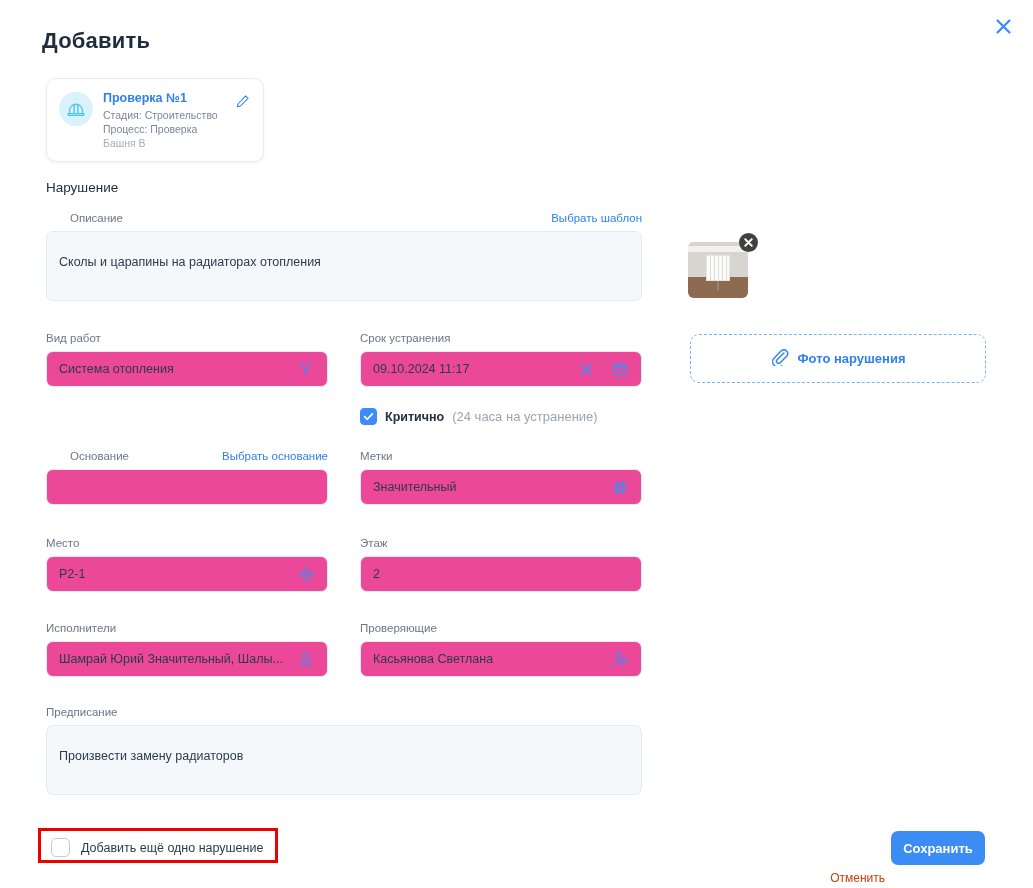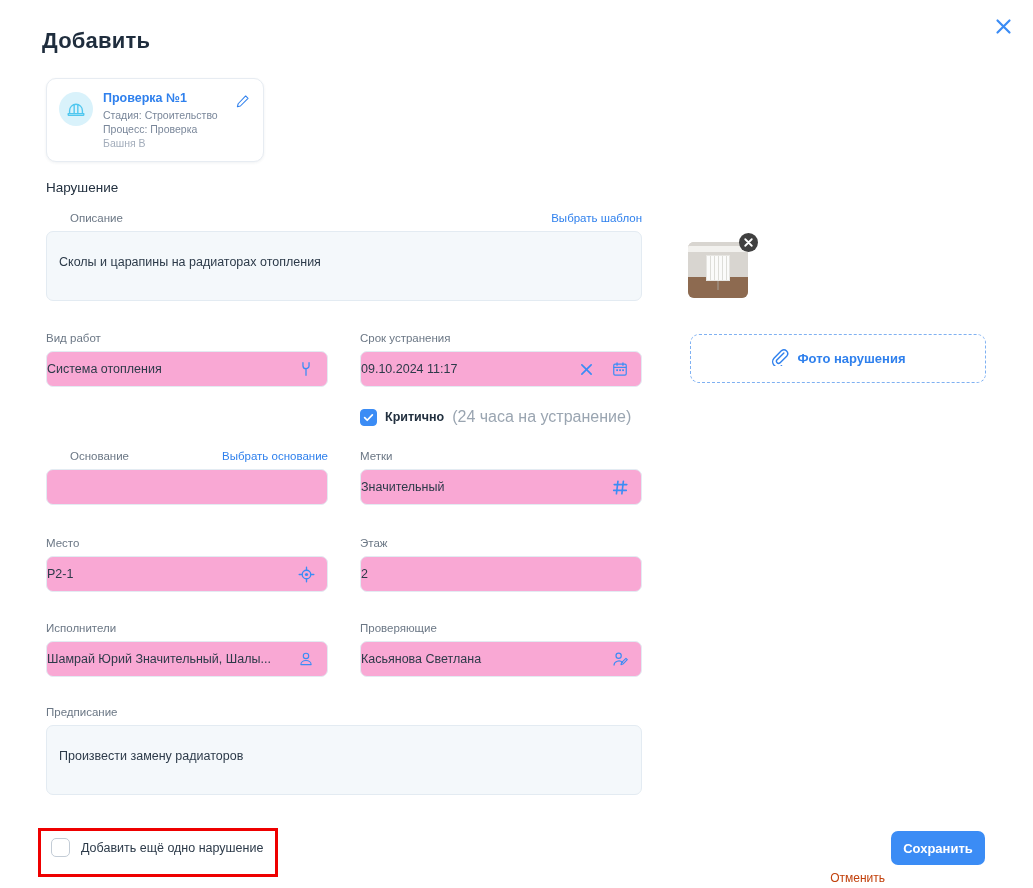--- a/index.html
+++ b/index.html
@@ -76,25 +76,25 @@
     margin-bottom: 7px; display: block;
   }
   .field-link {
     font-size: 11.5px; color: #2f80ed; cursor: pointer;
   }
   .label-row {
     display: flex; justify-content: space-between; align-items: flex-start; margin-left: 24px;
   }
   .inp {
     width: 100%; height: 36px;
-    background: #f9a8d4;
+    background: #ec4899;
     border: 1px solid #e3ebf2;
     border-radius: 7px;
     display: flex; align-items: center;
-    padding: 0 10px 0 0;
+    padding: 0 10px 0 12px;
     font-size: 12.5px; color: #2c3a49;
   }
   .inp .val { flex: 1; overflow: hidden; white-space: nowrap; text-overflow: ellipsis; }
   .inp .ico { width: 22px; height: 22px; display: flex; align-items: center; justify-content: center; flex: 0 0 auto; cursor: pointer; }
   .ta {
     width: 100%;
     background: #f4f8fb;
     border: 1px solid #e3ebf2;
     border-radius: 7px;
     padding: 22px 12px;
@@ -116,21 +116,21 @@
   .crit-row {
     position: absolute; left: 360px; top: 408px;
     display: flex; align-items: center; gap: 8px;
   }
   .cb {
     width: 17px; height: 17px; border-radius: 4px;
     display: flex; align-items: center; justify-content: center;
   }
   .cb.checked { background: #3b8cf5; border: 1px solid #3b8cf5; }
   .crit-label { font-size: 12.5px; color: #22303f; font-weight: bold; }
-  .crit-note  { font-size: 16px; color: #9aa5b1; }
+  .crit-note  { font-size: 13px; color: #9aa5b1; }
 
   
   #blk-base  { left: 46px;  top: 450px; width: 282px; }
   #blk-tags  { left: 360px; top: 450px; width: 282px; }
 
   
   #blk-place { left: 46px;  top: 537px; width: 282px; }
   #blk-floor { left: 360px; top: 537px; width: 282px; }
 
   
@@ -138,21 +138,21 @@
   #blk-check { left: 360px; top: 622px; width: 282px; }
 
   
   #blk-order { left: 46px; top: 706px; width: 596px; }
   #blk-order .ta { height: 70px; }
 
   
   .more-wrap {
     position: absolute; left: 38px; top: 828px;
     border: 3px solid #ee0000;
-    padding: 7px 12px 17px 10px;
+    padding: 7px 12px 3px 10px;
     display: flex; align-items: center; gap: 11px;
     background: #ffffff;
   }
   .more-label { font-size: 12.5px; color: #2c3a49; }
   .cb-big {
     width: 19px; height: 19px; border-radius: 5px;
     background: #ffffff; border: 1.5px solid #c3ccd6;
   }
 
   

